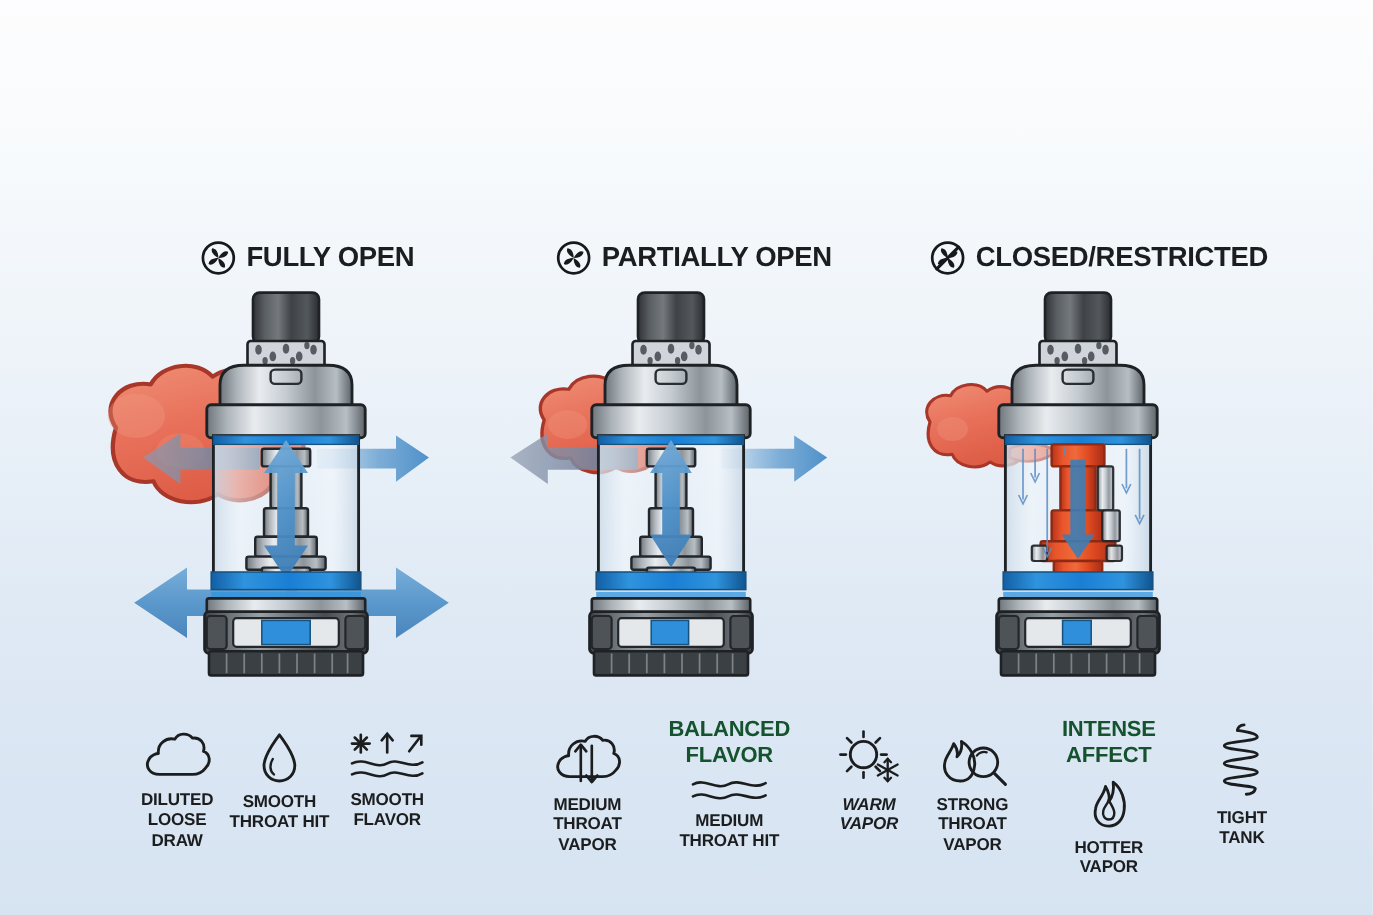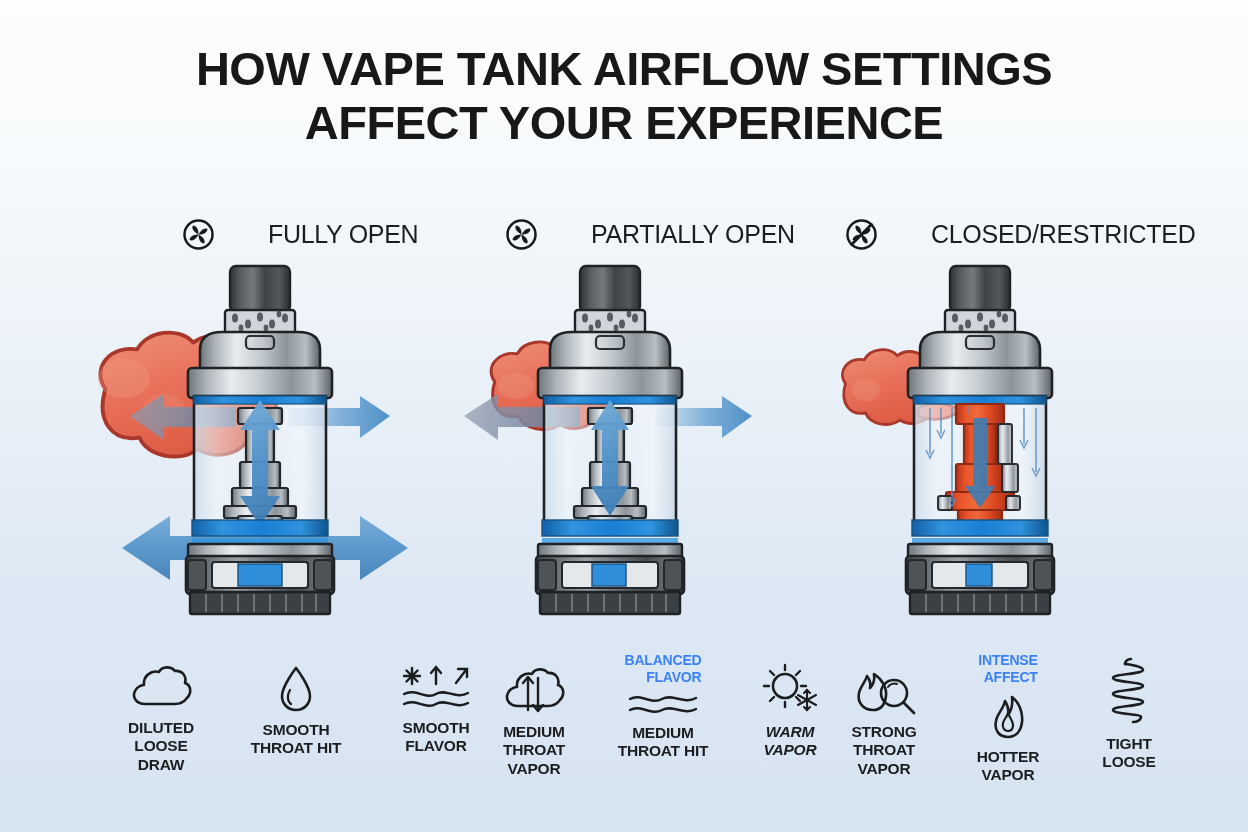--- a/index.html
+++ b/index.html
@@ -17,53 +17,48 @@
     text-align:center;color:#16181a;
     font-weight:bold;font-size:47px;line-height:1.14;
     letter-spacing:-0.5px;
     font-family:"Liberation Sans","DejaVu Sans",sans-serif;
   }
   .title .l2{display:block;}
 
   
   .colhead{position:absolute;display:flex;align-items:center;gap:9px;top:218px;}
   .colhead .htext{
-    font-size:25px;font-weight:normal;color:#1b1d1f;letter-spacing:-0.3px;
+    font-size:25px;font-weight:bold;color:#1b1d1f;letter-spacing:-0.3px;
     white-space:nowrap;
-    margin-left:44px;
   }
   .fanicon{width:33px;height:33px;flex:0 0 33px;}
 
   
   .tank{position:absolute;}
 
   
   .featrow{position:absolute;display:flex;align-items:flex-start;}
   .feat{display:flex;flex-direction:column;align-items:center;}
   .feat .ficon{display:block;}
   .feat .flabel{
     font-size:15.5px;font-weight:bold;color:#1b1d1f;
     text-align:center;line-height:1.18;letter-spacing:-0.2px;
     margin-top:7px;white-space:pre-line;
   }
   .feat .ftop{
-    font-size:14px;font-weight:bold;color:#3b82f6;
-    text-align:right;line-height:1.18;letter-spacing:-0.2px;
+    font-size:20px;font-weight:bold;color:#14532d;
+    text-align:center;line-height:1.18;letter-spacing:-0.2px;
     margin-bottom:6px;white-space:pre-line;
   }
 </style>
 </head>
 <body>
 
 <div class="stage">
 
-  <div class="title">
-    <span>HOW VAPE TANK AIRFLOW SETTINGS</span>
-    <span class="l2">AFFECT YOUR EXPERIENCE</span>
-  </div>
 
   <svg width="0" height="0" style="position:absolute" aria-hidden="true">
     <defs>
       <linearGradient id="gMetal" x1="0" y1="0" x2="1" y2="0">
         <stop offset="0" stop-color="#6f767c"></stop>
         <stop offset="0.13" stop-color="#aeb5bb"></stop>
         <stop offset="0.30" stop-color="#e9ecef"></stop>
         <stop offset="0.50" stop-color="#c4cbd1"></stop>
         <stop offset="0.72" stop-color="#8d949a"></stop>
         <stop offset="0.88" stop-color="#b7bec4"></stop>
@@ -411,21 +406,21 @@
         <line x1="158" y1="336" x2="158" y2="354"></line>
           <line x1="174" y1="336" x2="174" y2="354"></line>
         <line x1="190" y1="336" x2="190" y2="354"></line>
           <line x1="206" y1="336" x2="206" y2="354"></line>
         <line x1="222" y1="336" x2="222" y2="354"></line>
           <line x1="236" y1="336" x2="236" y2="354"></line>
       </g>
     </g>
   </svg>
 
-  <div class="featrow" style="left:118px;top:664px;gap:42px;">
+  <div class="featrow" style="left:118px;top:664px;">
 
     <div class="feat" style="width:86px;">
       <svg class="ficon" width="64" height="48" viewBox="0 0 64 48">
         <path d="M16 40 C7 40 3 33 6 27 C8 22 14 21 15 21 C14 12 22 6 30 8
                  C33 2 42 2 46 7 C53 6 58 12 56 19 C62 21 63 29 58 34
                  C55 38 50 40 46 40 Z" fill="none" stroke="#1b1d1f" stroke-width="2.6" stroke-linejoin="round"></path>
       </svg>
       <div class="flabel">DILUTED
 LOOSE
 DRAW</div>
@@ -549,17 +544,17 @@
       <svg class="ficon" width="56" height="72" viewBox="0 0 56 72">
         <g fill="none" stroke="#1b1d1f" stroke-width="2.6" stroke-linecap="round" stroke-linejoin="round">
           <path d="M30 3 C26 3 24 6 24 8"></path>
           <path d="M24 8 C24 8 42 10 42 14 C42 18 12 18 12 22 C12 26 42 26 42 30
                    C42 34 12 34 12 38 C12 42 42 42 42 46 C42 50 12 50 12 54
                    C12 58 40 58 40 61"></path>
           <path d="M40 61 C40 64 36 66 32 66"></path>
         </g>
       </svg>
       <div class="flabel">TIGHT
-LOOSE</div>
+TANK</div>
     </div>
   </div>
 
 </div>
 
 </body></html>

